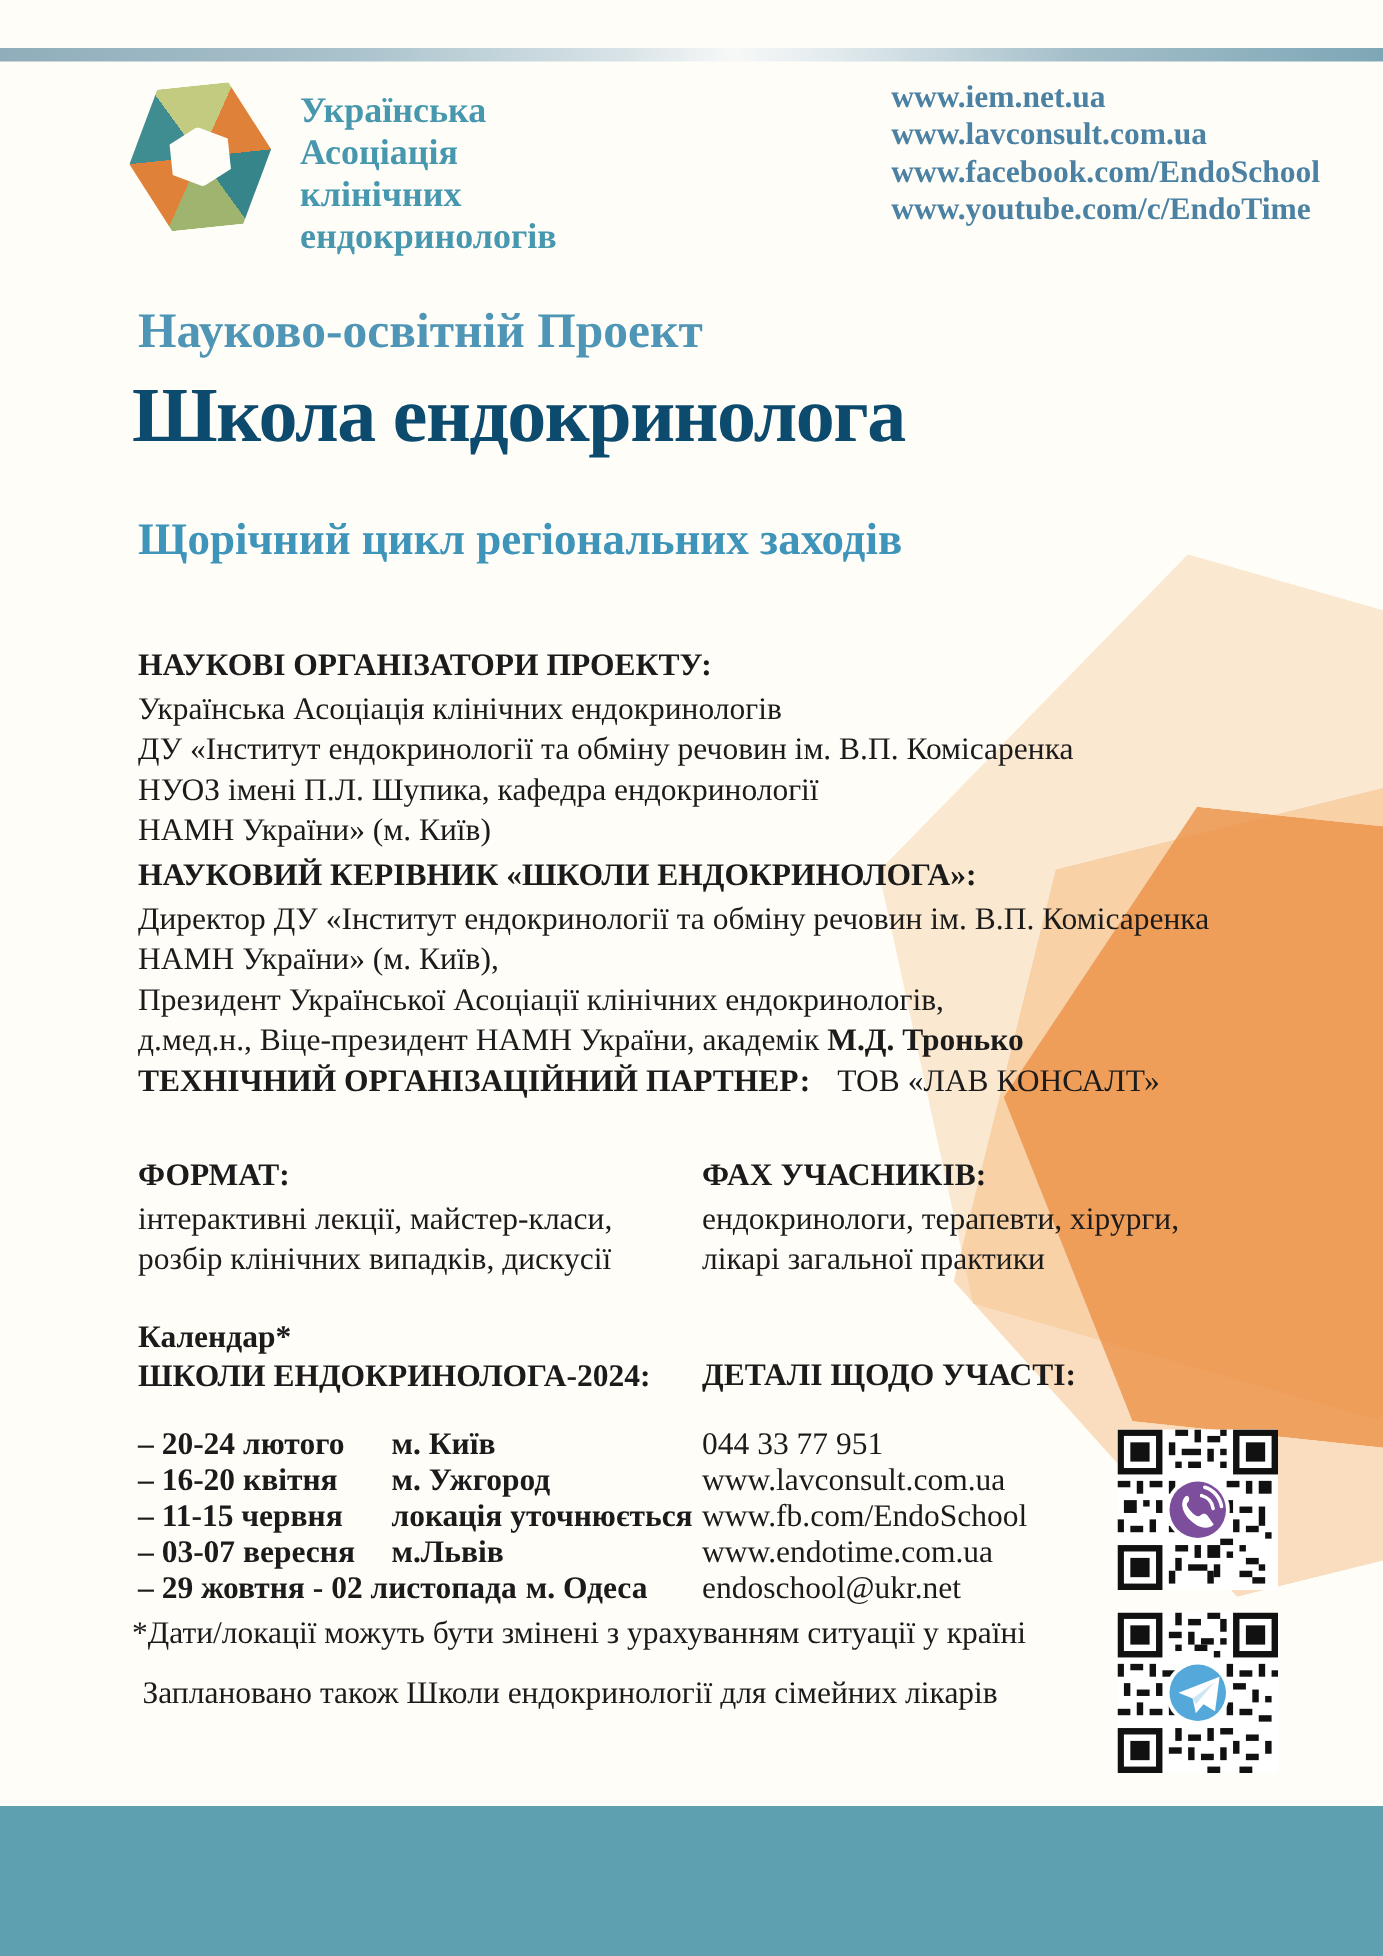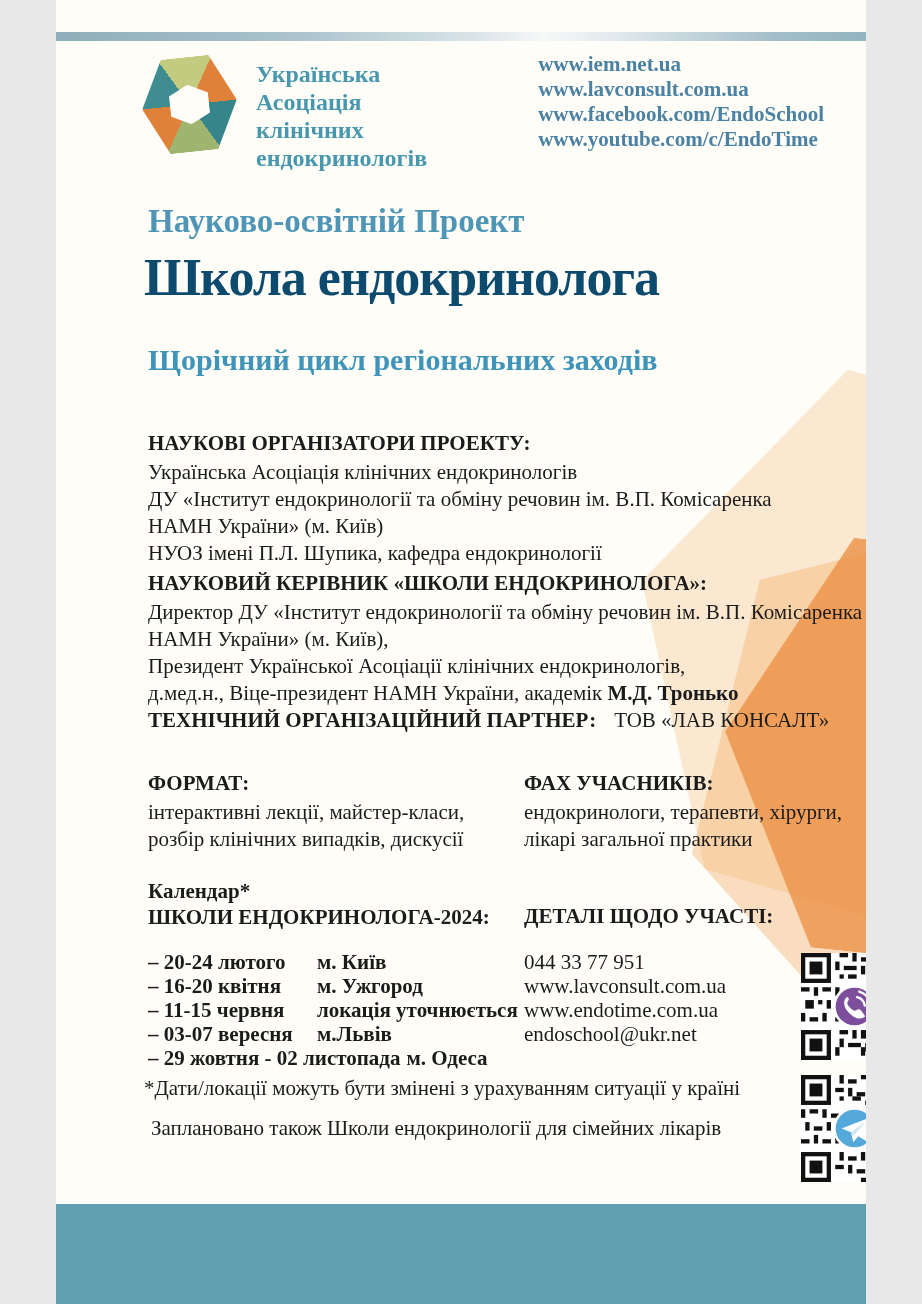--- a/index.html
+++ b/index.html
@@ -1,18 +1,18 @@
 <!DOCTYPE html>
 <html lang="uk"><head>
 <meta charset="utf-8">
 <style>
   html,body{margin:0;padding:0;background:#e8e8e8;}
   #poster{
     position:relative;
-    width:810px;height:1304px;
+    width:922px;height:1304px;
     margin:0 auto;
     background:#fffdf8;
     overflow:hidden;
     font-family:"Liberation Serif","DejaVu Serif",serif;
     color:#1b1b1b;
   }
   
   .top-bar{
     position:absolute;left:0;top:32px;width:922px;height:9px;
     background:linear-gradient(90deg,#8fadba 0%,#a9c2cc 25%,#d8e3e7 45%,#f7f8f8 53%,#e3ebee 60%,#a3bec9 78%,#7ea7b6 100%);
@@ -102,22 +102,22 @@
   </div>
 
   <div class="kicker">Науково-освітній Проект</div>
   <div class="main-title">Школа ендокринолога</div>
   <div class="subtitle">Щорічний цикл регіональних заходів</div>
 
   <div class="sect organizers">
     <h3>НАУКОВІ ОРГАНІЗАТОРИ ПРОЕКТУ:</h3>
     <div class="ln">Українська Асоціація клінічних ендокринологів</div>
     <div class="ln">ДУ «Інститут ендокринології та обміну речовин ім. В.П. Комісаренка</div>
+    <div class="ln">НУОЗ імені П.Л. Шупика, кафедра ендокринології</div>
     <div class="ln">НАМН України» (м. Київ)</div>
-    <div class="ln">НУОЗ імені П.Л. Шупика, кафедра ендокринології</div>
   </div>
 
   <div class="sect leader">
     <h3>НАУКОВИЙ КЕРІВНИК «ШКОЛИ ЕНДОКРИНОЛОГА»:</h3>
     <div class="ln">Директор ДУ «Інститут ендокринології та обміну речовин ім. В.П. Комісаренка</div>
     <div class="ln">НАМН України» (м. Київ),</div>
     <div class="ln">Президент Української Асоціації клінічних ендокринологів,</div>
     <div class="ln"><span>д.мед.н., Віце-президент НАМН України, академік </span><b>М.Д. Тронько</b></div>
   </div>
 
@@ -161,20 +161,21 @@
     </div>
     <div class="cal-row">
       <span class="cal-date">– 29 жовтня - 02 листопада</span>
         <span class="cal-loc">м. Одеса</span>
     </div>
   </div>
 
   <div class="det-lines">
     <div>044 33 77 951</div>
     <div>www.lavconsult.com.ua</div>
+    <div>www.fb.com/EndoSchool</div>
     <div>www.endotime.com.ua</div>
     <div>endoschool@ukr.net</div>
   </div>
 
   <div class="footnote">*Дати/локації можуть бути змінені з урахуванням ситуації у країні</div>
   <div class="note2">Заплановано також Школи ендокринології для сімейних лікарів</div>
 
   <div class="qr qr-viber">
     <svg viewBox="0 0 25 25">
       <g fill="#111">

